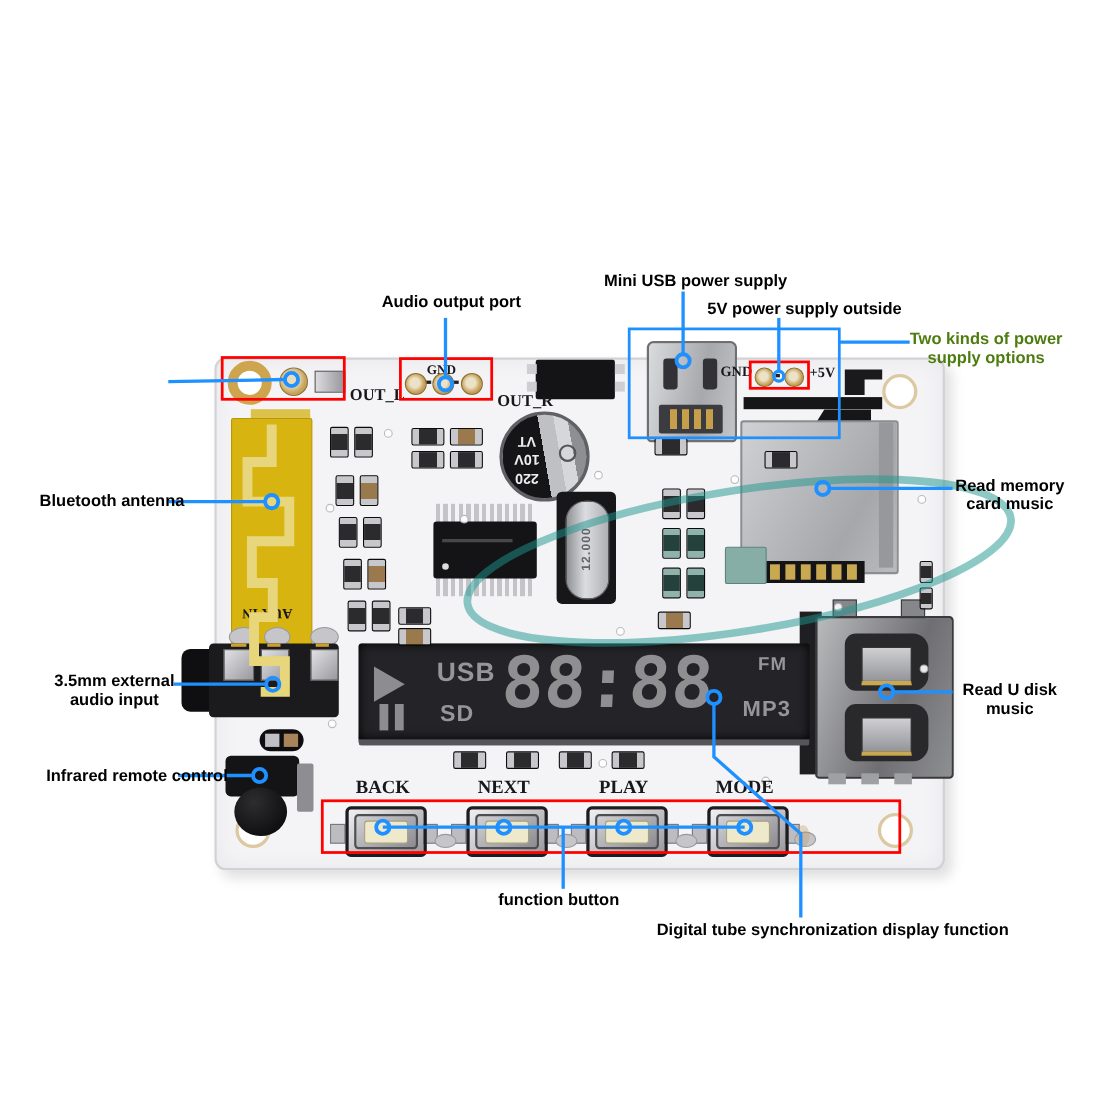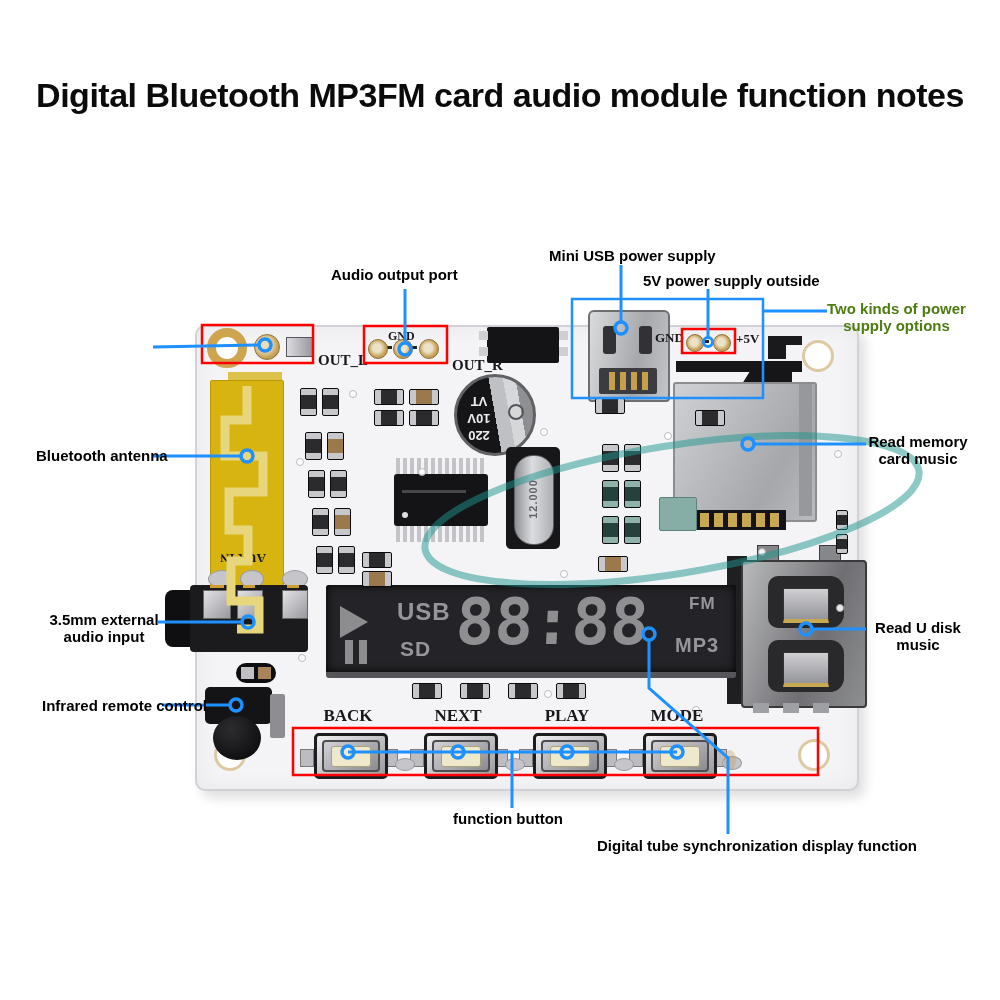--- a/index.html
+++ b/index.html
@@ -52,21 +52,20 @@
   #wm{position:absolute;left:332px;top:484px;z-index:10;font-size:46px;font-weight:bold;
       letter-spacing:5px;color:rgba(110,196,188,.42);-webkit-text-stroke:2px rgba(23,136,128,.55)}
   #overlay{position:absolute;left:0;top:0;z-index:20;pointer-events:none}
   .rot180{transform:rotate(180deg)}
 </style>
 </head>
 <body>
 
 <div id="stage">
 
-  <div id="title">Digital Bluetooth MP3FM card audio module function notes</div>
 
   <div id="board"></div>
 
   <div class="hole" style="left:802px;top:340px"></div>
   <div class="hole" style="left:214px;top:739px"></div>
   <div class="hole" style="left:798px;top:739px"></div>
   <div class="comp" style="left:207px;top:328px;width:22px;height:22px;border-radius:50%;background:#fff;border:9px solid #cfa44f"></div>
   <div class="comp" style="left:254px;top:334px;width:24px;height:24px;border-radius:50%;background:radial-gradient(circle at 42% 42%,#e9dcba 30%,#c9a55d 62%,#ab8740);border:1px solid #8f7134"></div>
   <div class="comp" style="left:286px;top:337px;width:26px;height:18px;background:linear-gradient(90deg,#dcdce0,#95959a);border:1px solid #55555a"></div>
 
@@ -296,21 +295,21 @@
     <line x1="348" y1="752" x2="677" y2="752" stroke="#1E90FF" stroke-width="3"></line>
     <circle cx="348" cy="752" r="6" fill="none" stroke="#1E90FF" stroke-width="3.5"></circle>
     <circle cx="458" cy="752" r="6" fill="none" stroke="#1E90FF" stroke-width="3.5"></circle>
     <circle cx="567" cy="752" r="6" fill="none" stroke="#1E90FF" stroke-width="3.5"></circle>
     <circle cx="677" cy="752" r="6" fill="none" stroke="#1E90FF" stroke-width="3.5"></circle>
     <line x1="512" y1="752" x2="512" y2="808" stroke="#1E90FF" stroke-width="3"></line>
     <circle cx="649" cy="634" r="6" fill="none" stroke="#1E90FF" stroke-width="3.5"></circle>
     <polyline points="649,641 649,688 728,758 728,834" fill="none" stroke="#1E90FF" stroke-width="3"></polyline>
   </svg>
 
-  <div class="callout nowrap" style="left:331px;top:266px">Audio output port</div>
+  <div class="callout nowrap" style="left:347px;top:266px">Audio output port</div>
   <div class="callout nowrap" style="left:549px;top:247px">Mini USB power supply</div>
   <div class="callout nowrap" style="left:643px;top:272px">5V power supply outside</div>
   <div class="callout red" style="left:824px;top:300px;width:145px">Two kinds of power supply options</div>
   <div class="callout nowrap" style="left:36px;top:447px">Bluetooth antenna</div>
   <div class="callout" style="left:866px;top:433px;width:104px">Read memory card music</div>
   <div class="callout" style="left:48px;top:611px;width:112px">3.5mm external audio input</div>
   <div class="callout" style="left:866px;top:619px;width:104px">Read U disk music</div>
   <div class="callout nowrap" style="left:42px;top:697px">Infrared remote control</div>
   <div class="callout nowrap" style="left:453px;top:810px">function button</div>
   <div class="callout nowrap" style="left:597px;top:837px">Digital tube synchronization display function</div>

